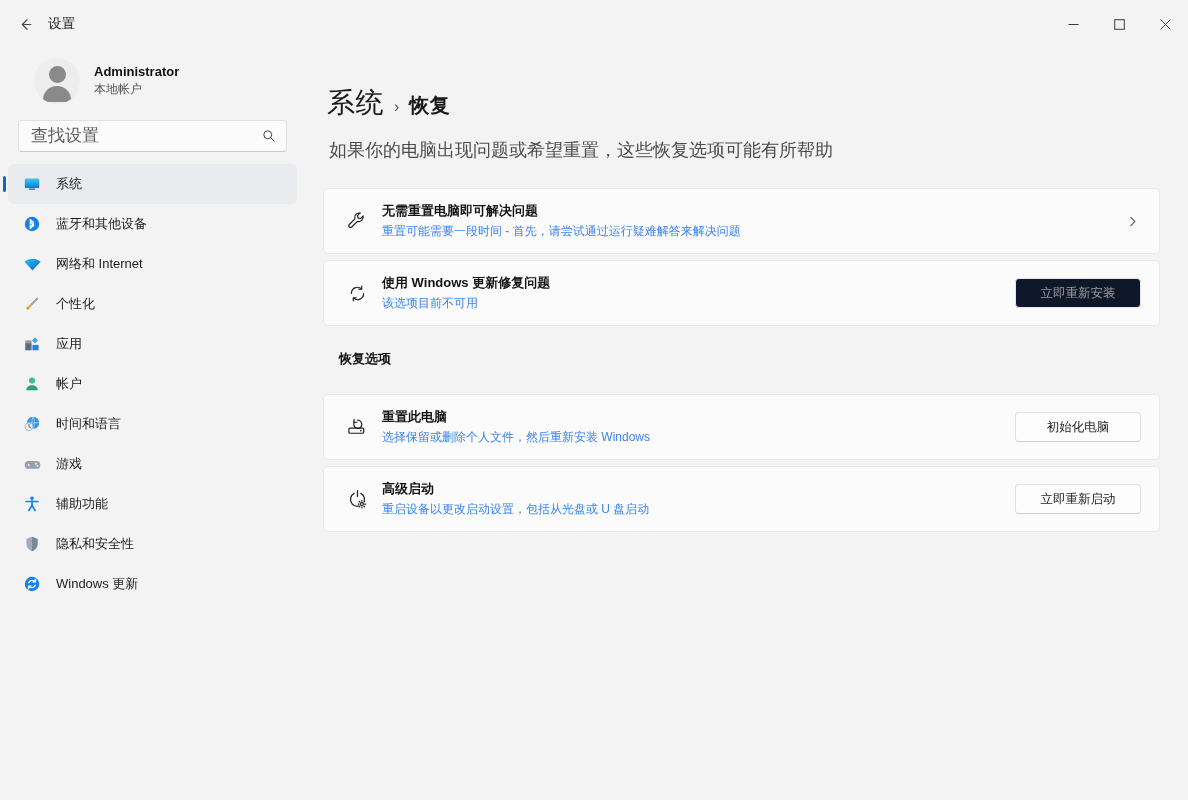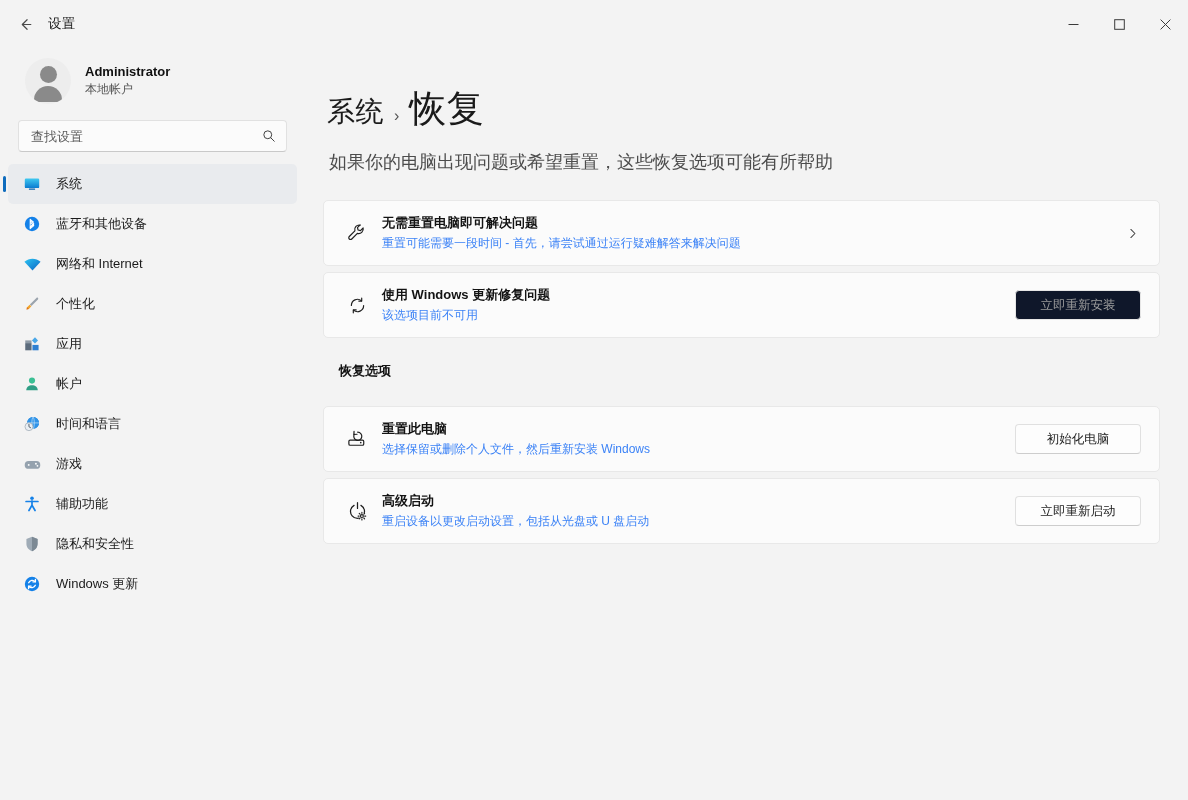--- a/index.html
+++ b/index.html
@@ -63,21 +63,21 @@
   .sidebar {
     width: 305px;
     flex: 0 0 305px;
     background: #f3f3f3;
     padding: 0 0 0 0;
     display: flex; flex-direction: column;
     overflow: hidden;
   }
   .account {
     display: flex; align-items: center;
-    padding: 10px 0 12px 25px;
+    padding: 10px 0 12px 34px;
     gap: 14px;
   }
   .avatar {
     width: 46px; height: 46px; border-radius: 50%;
     background: #ededed;
     position: relative;
     flex: 0 0 46px;
     overflow: hidden;
   }
   .avatar .head {
@@ -99,21 +99,21 @@
     background: #fbfbfb;
     border: 1px solid #e1e1e1;
     border-bottom: 1px solid #c9c9c9;
     border-radius: 4px;
     display: flex; align-items: center;
     padding: 0 10px 0 12px;
     cursor: text;
   }
   .searchbox input {
     flex: 1; border: none; outline: none; background: transparent;
-    font-size: 13px; color: #1b1b1b;
+    font-size: 17px; color: #1b1b1b;
     font-family: inherit;
   }
   .searchbox input::placeholder { color: #5c5c5c; }
   .search-ico { color: #3b3b3b; display: flex; }
 
   .navlist { padding: 4px 8px 0 8px; overflow: hidden; }
   .navitem {
     height: 40px;
     display: flex; align-items: center;
     gap: 14px;
@@ -147,21 +147,21 @@
   .content::-webkit-scrollbar { width: 10px; }
   .content::-webkit-scrollbar-thumb { background: #c8c8c8; border-radius: 5px; }
 
   .breadcrumb {
     display: flex; align-items: baseline; gap: 10px;
     padding-top: 36px;
     margin-left: 4px;
   }
   .crumb-parent { font-size: 28px; color: #1a1a1a; letter-spacing: .5px; }
   .crumb-sep { font-size: 16px; color: #555; }
-  .crumb-current { font-size: 37px; color: #1a1a1a; font-weight: normal; letter-spacing: .5px; }
+  .crumb-current { font-size: 20px; color: #1a1a1a; font-weight: bold; letter-spacing: .5px; }
   .subtitle {
     margin: 16px 0 0 6px;
     font-size: 18px; color: #4c4c4c;
   }
 
   .cards { margin-top: 26px; }
   .card {
     background: #fbfbfb;
     border: 1px solid #e8e8e8;
     border-radius: 5px;

